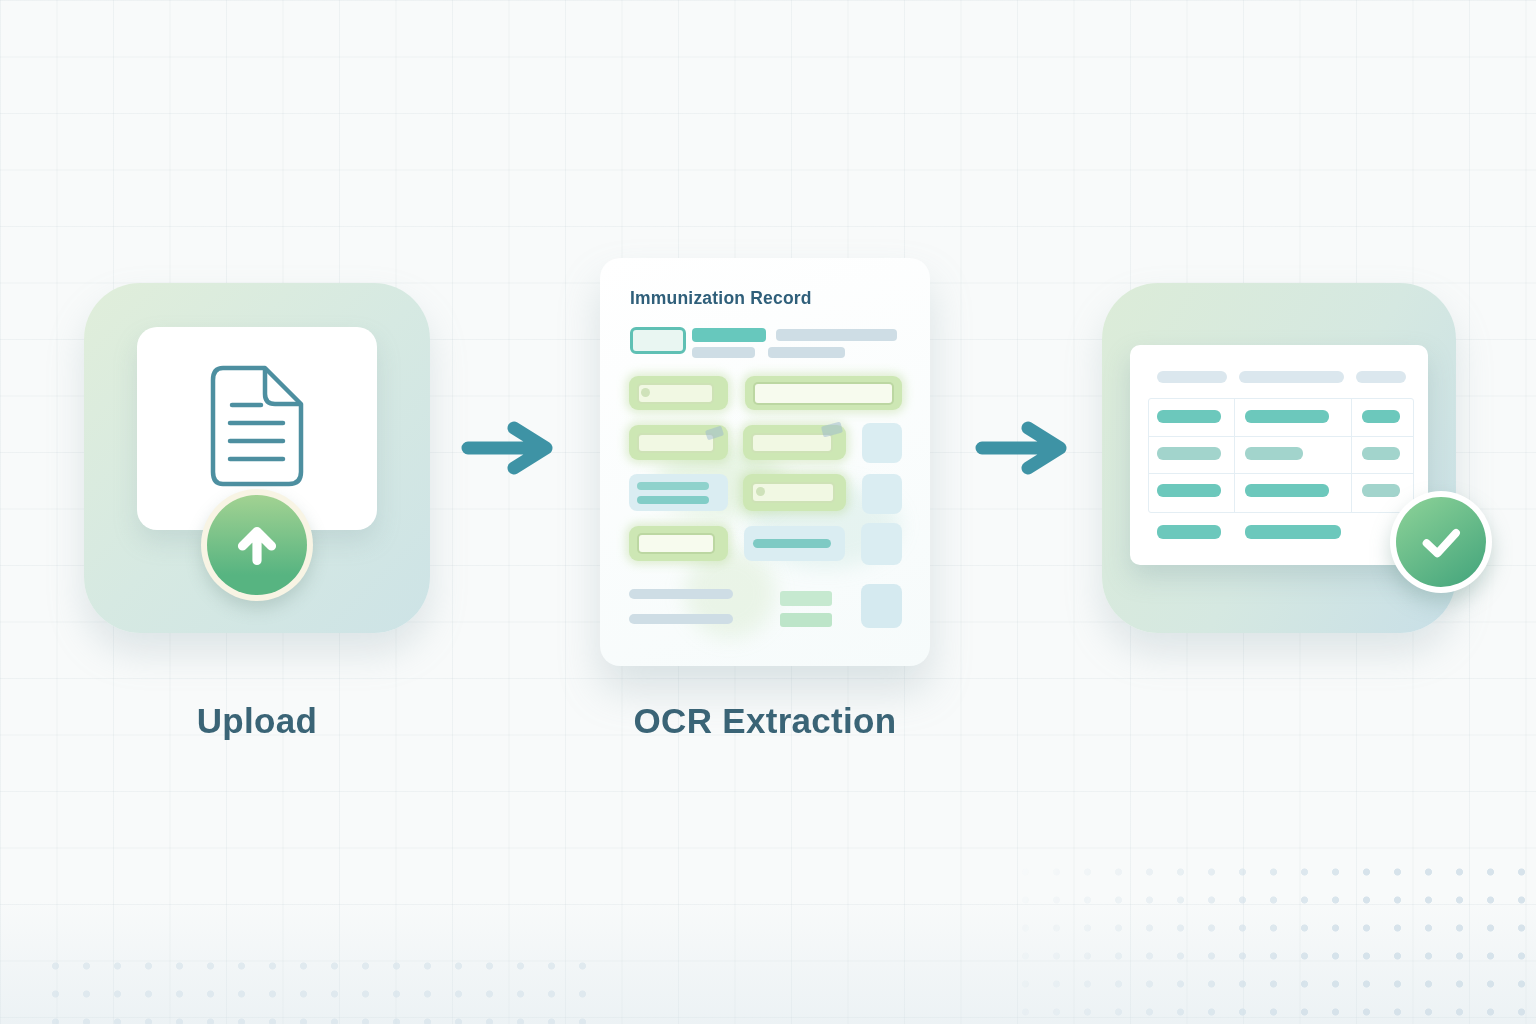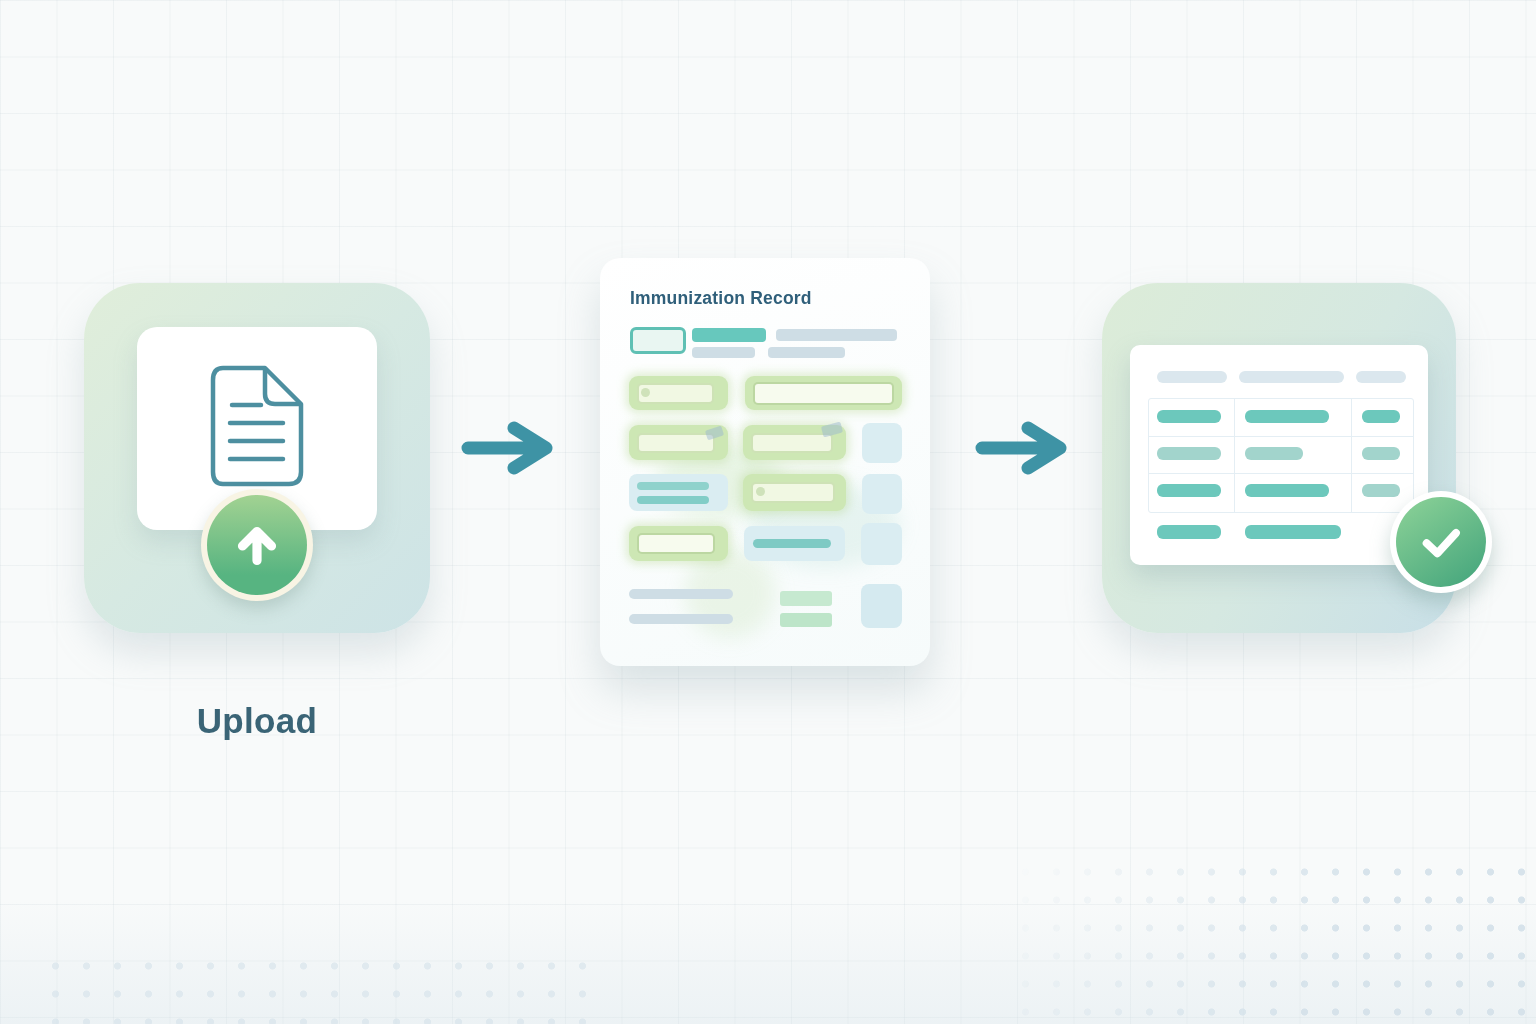--- a/index.html
+++ b/index.html
@@ -212,14 +212,15 @@
 
   <div class="abs badge-ring check-ring">
     <div class="check-green">
       <svg width="60" height="60" viewBox="0 0 100 100">
         <path d="M26 52 L44 69 L75 35" fill="none" stroke="#ffffff" stroke-width="13" stroke-linecap="round" stroke-linejoin="round"></path>
       </svg>
     </div>
   </div>
 
   <div class="step-label" style="left:84px; width:346px; top:701px;">Upload</div>
+  <div class="step-label" style="left:600px; width:330px; top:701px;">OCR Extraction</div>
 
 </div>
 
 </body></html>

